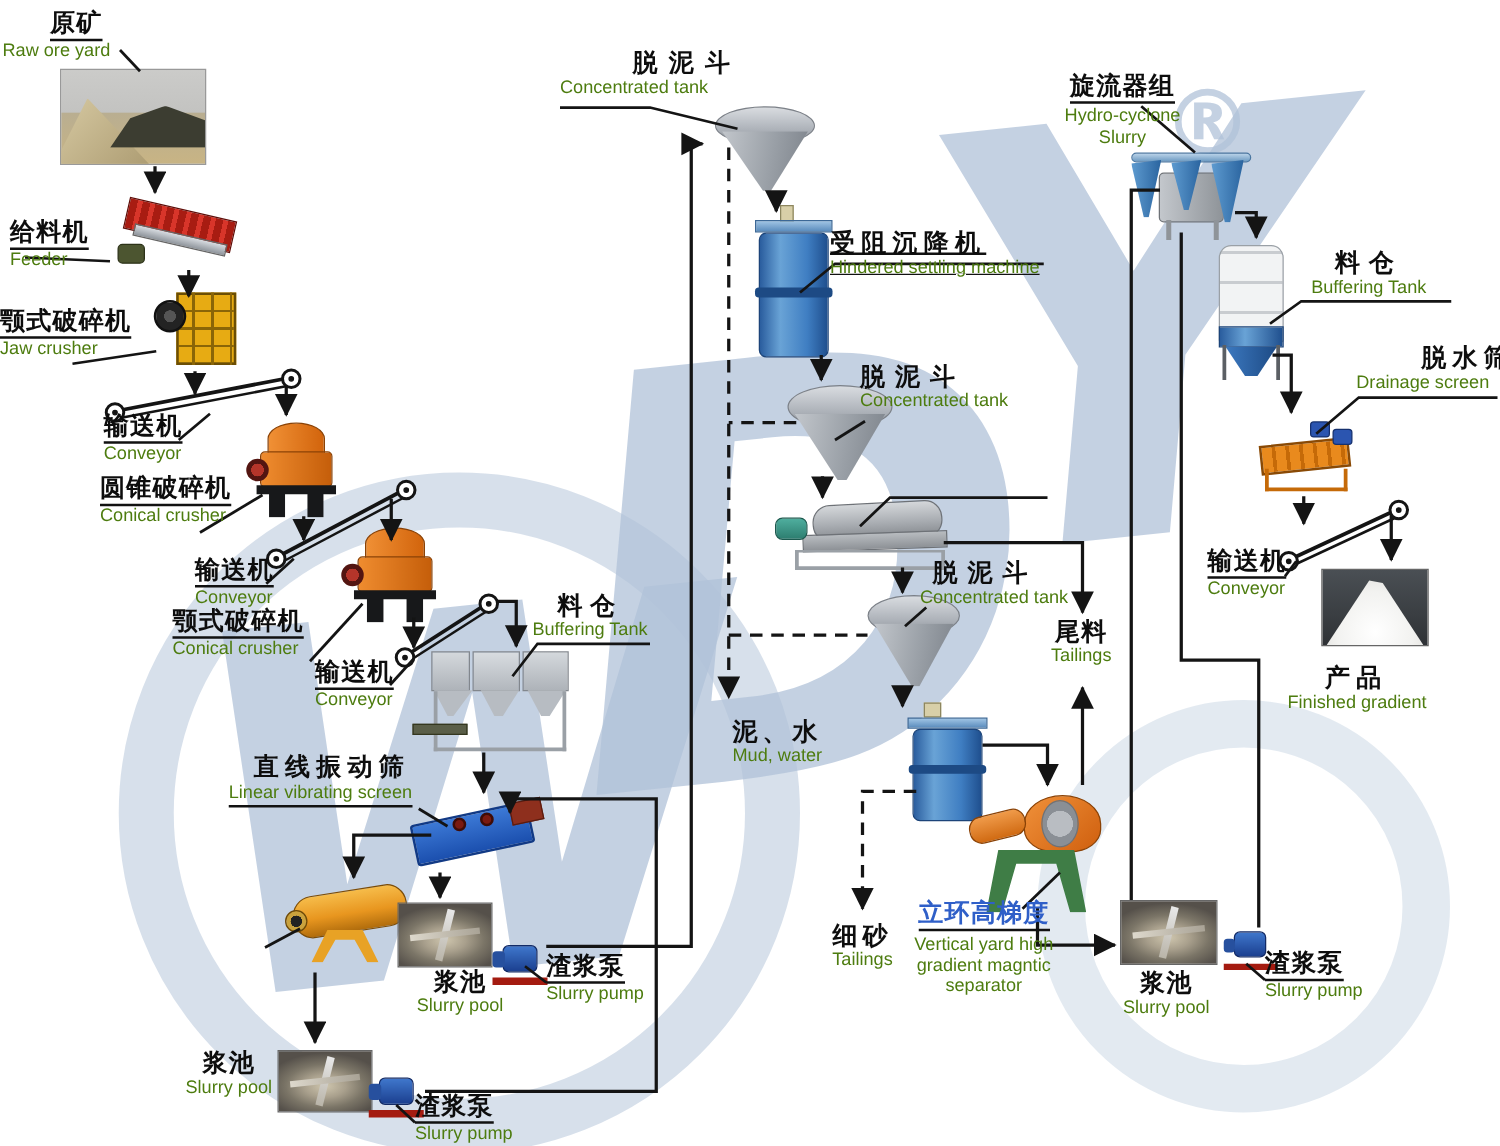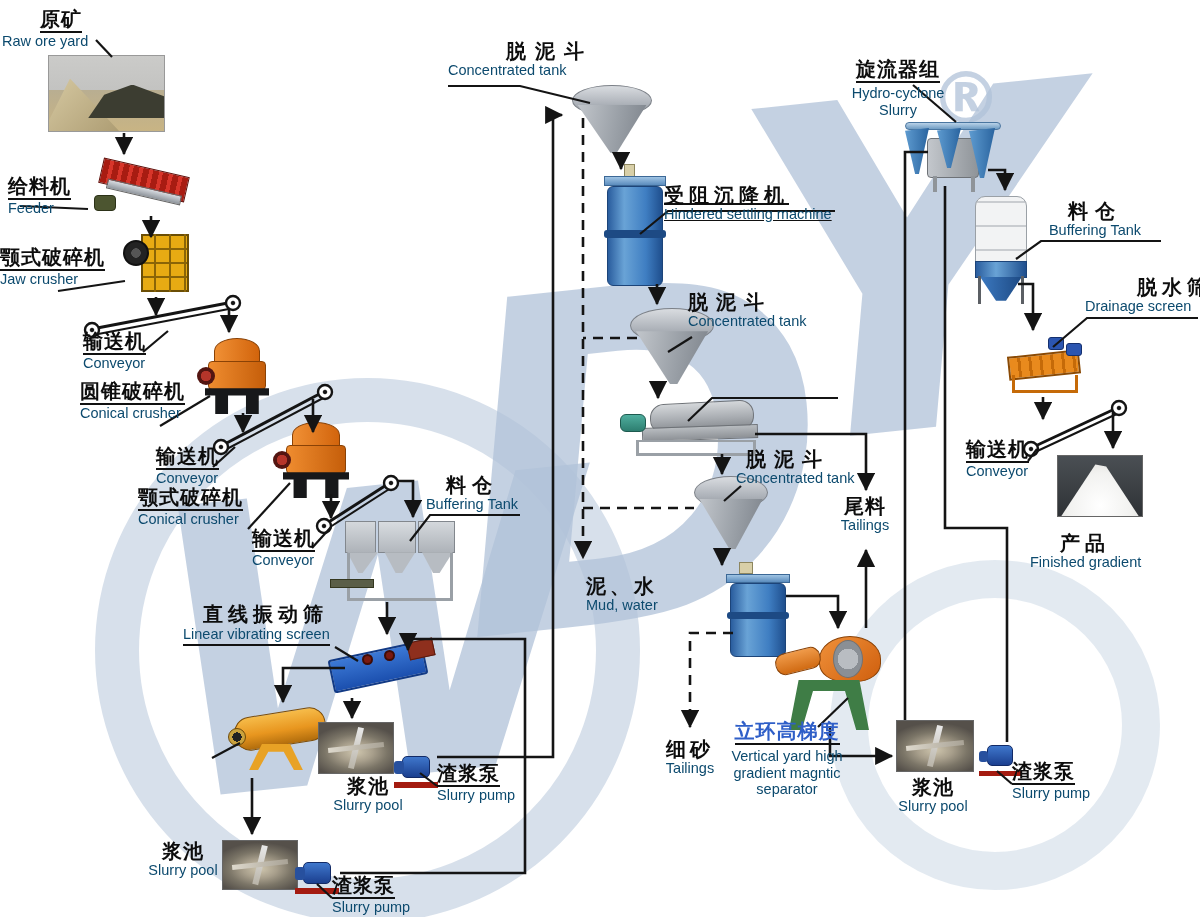--- a/index.html
+++ b/index.html
@@ -7,21 +7,21 @@
          font-family:"Liberation Sans","DejaVu Sans",sans-serif;}
   .stage *{box-sizing:border-box;}
   
   .wm{position:absolute;inset:0;z-index:0;}
   .wm span{position:absolute;font-weight:bold;font-style:italic;color:rgba(176,194,216,.75);
            font-family:"DejaVu Sans",sans-serif;line-height:1;}
   .wm .ring{position:absolute;border-radius:50%;border:44px solid rgba(176,194,216,.5);}
   
   .lbl{position:absolute;z-index:4;color:#111;line-height:1.12;white-space:nowrap;}
   .zh{font-weight:bold;font-size:20px;letter-spacing:1px;color:#0d0d0d;}
-  .en{font-size:14.5px;color:#0c4a6e;font-weight:normal;letter-spacing:0;}
+  .en{font-size:14.5px;color:#4d7c0f;font-weight:normal;letter-spacing:0;}
   .u{border-bottom:2.5px solid #111;padding-bottom:1px;display:inline-block;}
   .blue1{color:#4a7fc4;}
   .blue2{color:#2f5fc8;}
   .ctr{text-align:center;}
   
   .m{position:absolute;z-index:2;}
   .funnel-top{width:100%;height:46%;border-radius:50%;
       background:linear-gradient(180deg,#d9dce0 0%,#aeb3ba 60%,#8f949b 100%);
       border:1px solid #7c8188;}
   .funnel-cone{width:100%;height:70%;margin-top:-14%;

